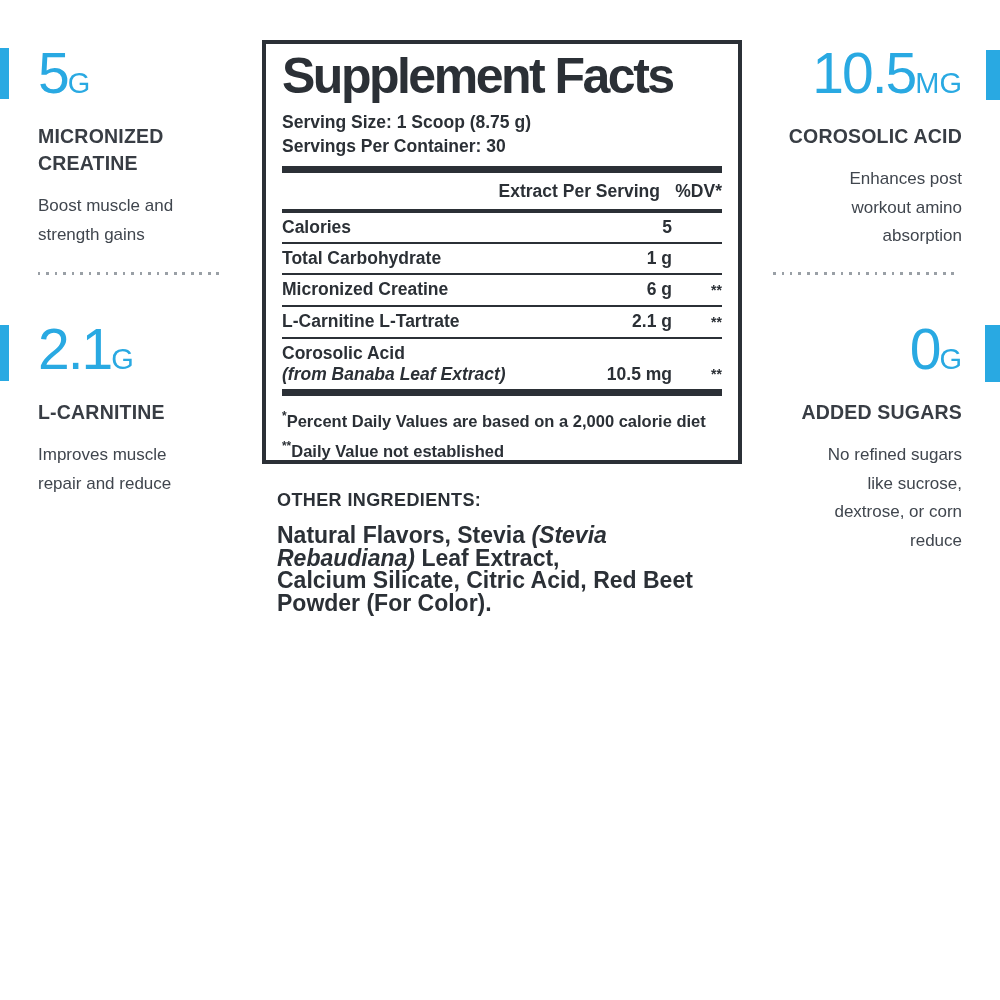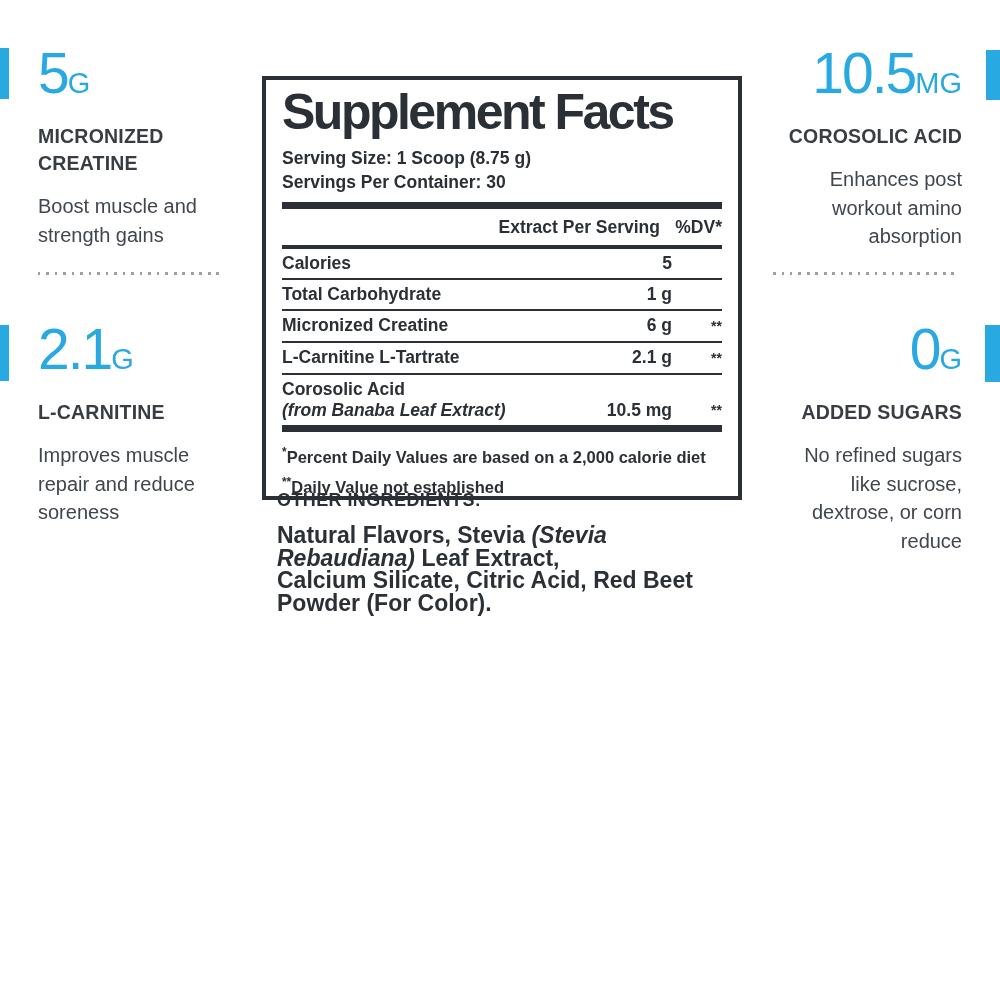--- a/index.html
+++ b/index.html
@@ -13,30 +13,30 @@
   #bar-left-2  { left:0;  top:325px; width:9px;  height:56px; }
   #bar-right-1 { right:0; top:50px;  width:14px; height:50px; }
   #bar-right-2 { right:0; top:325px; width:15px; height:57px; }
 
   .callout { position:absolute; width:202px; }
   .co-left  { left:38px;  text-align:left; }
   .co-right { right:38px; text-align:right; }
   .big { color:#29a9e2; font-weight:normal; font-size:57px; line-height:54px; letter-spacing:-2px; }
   .big .unit { font-size:29px; letter-spacing:0px; }
   .co-heading { margin-top:13px; font-size:19.5px; font-weight:bold; line-height:27px; color:#383d44; letter-spacing:0.2px; }
-  .co-desc { margin-top:15px; font-size:20px; line-height:28.5px; color:#40464e; font-weight:normal; }
+  .co-desc { margin-top:15px; font-size:17px; line-height:28.5px; color:#40464e; font-weight:normal; }
 
   .dots { position:absolute; top:272px; width:187px; height:3px;
     background-image:repeating-linear-gradient(to right,#9aa0a6 0 2.5px, transparent 2.5px 8.5px); }
   #dots-left  { left:38px; }
   #dots-right { left:773px; }
 
   #panel {
     position:absolute; left:262px; top:40px; width:480px; height:424px;
-    border:4px solid #2b3036; background:#fff; padding:4px 16px 0 16px;margin-top:36px;
+    border:4px solid #2b3036; background:#fff; padding:4px 16px 0 16px;
   }
   .panel-title { font-size:50px; line-height:52px; font-weight:bold; letter-spacing:-2.5px; color:#2b3036; margin:2px 0 8px 0; }
   .serving { font-size:17.5px; font-weight:bold; line-height:24px; }
   .bar-thick { height:7px; background:#2b3036; margin-top:8px; }
   .thead { display:flex; justify-content:flex-end; align-items:baseline; gap:12px;
     padding:8px 0 7px 0; border-bottom:4px solid #2b3036; font-weight:bold; font-size:17.5px; }
   .thead .dvh { width:50px; text-align:right; }
   .trow { display:flex; align-items:baseline; padding:4px 0; border-bottom:2px solid #2b3036; font-size:17.5px; line-height:21px; }
   .trow .nm  { flex:1; font-weight:bold; }
   .trow .sub { font-style:italic; }
@@ -75,21 +75,20 @@
   </div>
 
   <div class="callout co-left" style="top:322px;">
     <div class="big"><span>2.1</span><span class="unit">G</span></div>
     <div class="co-heading">
       <div>L-CARNITINE</div>
     </div>
     <div class="co-desc">
       <div>Improves muscle</div>
       <div>repair and reduce</div>
-      <div>soreness</div>
     </div>
   </div>
 
   <div class="callout co-right" style="top:46px;">
     <div class="big"><span>10.5</span><span class="unit">MG</span></div>
     <div class="co-heading">
       <div>COROSOLIC ACID</div>
     </div>
     <div class="co-desc">
       <div>Enhances post</div>

